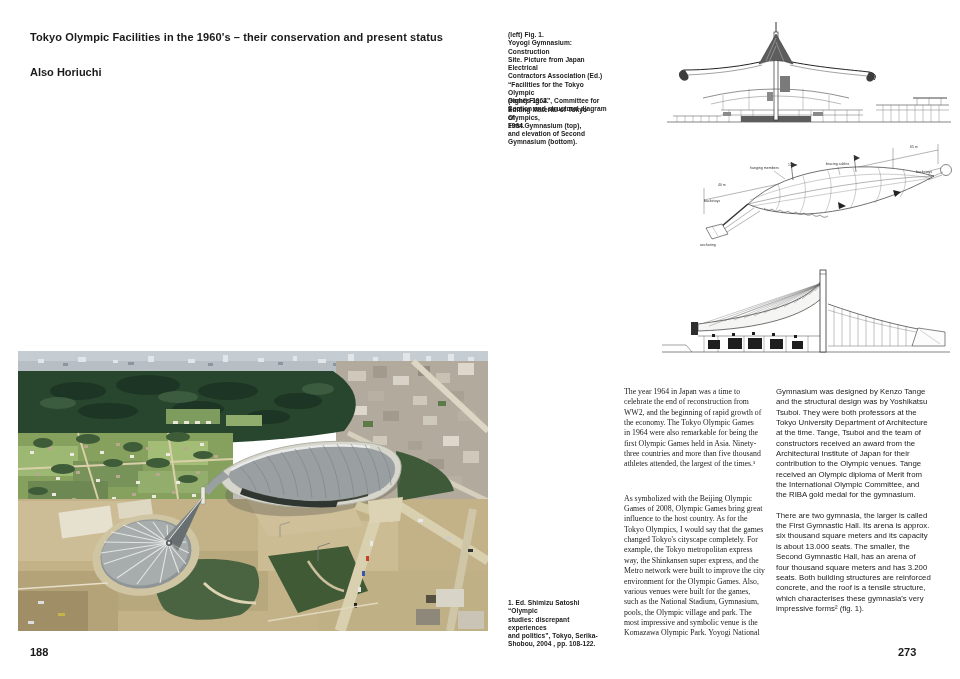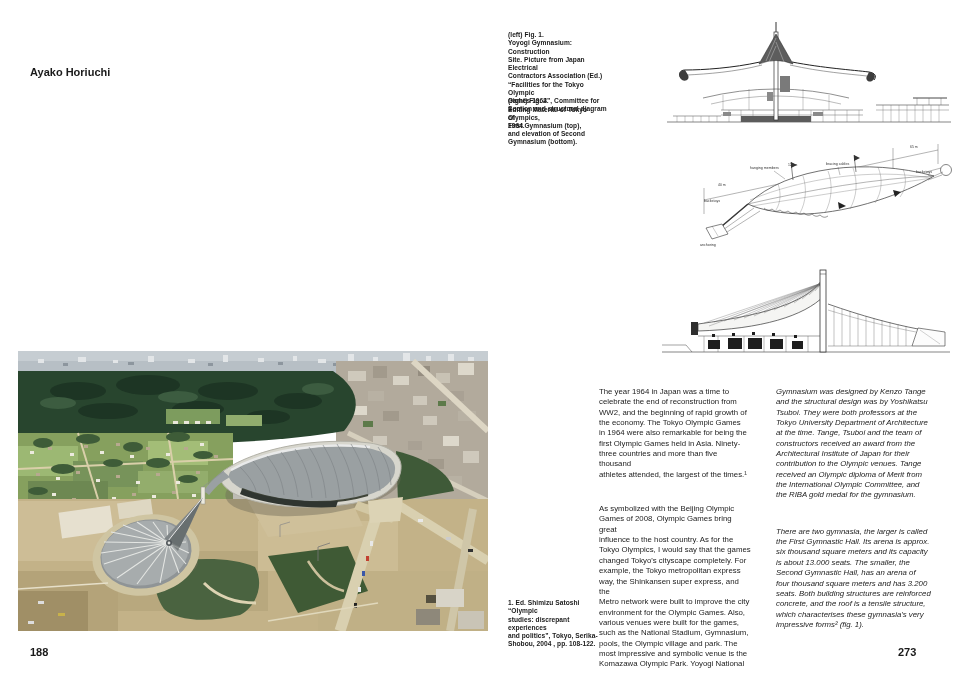--- a/index.html
+++ b/index.html
@@ -13,22 +13,23 @@
   .bodytxt{font-size:7.8px;line-height:10.35px;white-space:pre-line;color:#222;}
   svg{display:block;}
   .dlabel{font-size:3.6px;fill:#333;font-family:"Liberation Sans",sans-serif;}
   .ddim{font-size:3.4px;fill:#333;font-family:"Liberation Sans",sans-serif;}
 </style>
 </head>
 <body>
 
 <div class="spread">
 
-
-  <div class="abs author" style="left:30px;top:66px;">Ayako Horiuchi</div>
+  <div class="abs title" style="left:30px;top:31px;width:470px;">Tokyo Olympic Facilities in the 1960's – their conservation and present status</div>
+
+  <div class="abs author" style="left:30px;top:66px;">Also Horiuchi</div>
 
   <svg class="abs" style="left:18px;top:351px;" width="470" height="280" viewBox="0 0 470 280" preserveAspectRatio="none">
 
     <rect x="0" y="0" width="470" height="26" fill="#b7bfc5"></rect>
     <rect x="0" y="0" width="470" height="10" fill="#c6cdd2"></rect>
     <g fill="#e3e6e8">
       <rect x="20" y="8" width="6" height="4"></rect>
         <rect x="60" y="6" width="8" height="5"></rect>
       <rect x="95" y="9" width="5" height="3"></rect>
         <rect x="130" y="5" width="6" height="6"></rect>
@@ -463,21 +464,21 @@
       <line x1="230" y1="68" x2="230" y2="94"></line>
         <line x1="238" y1="70" x2="238" y2="94"></line>
       <line x1="246" y1="72" x2="246" y2="94"></line>
         <line x1="254" y1="74" x2="254" y2="94"></line>
     </g>
     <line x1="176" y1="94" x2="260" y2="94" stroke="#444" stroke-width="0.4"></line>
     <polygon points="266,76 293,80 293,94 260,94" fill="#fcfcfc" stroke="#333" stroke-width="0.6"></polygon>
     <line x1="268" y1="78" x2="288" y2="92" stroke="#666" stroke-width="0.3"></line>
   </svg>
 
-  <div class="abs" style="left:599px;top:387px;width:152px;">
+  <div class="abs" style="left:624px;top:387px;width:152px;font-family:Liberation Serif, serif;">
     <div class="bodytxt">The year 1964 in Japan was a time to
 celebrate the end of reconstruction from
 WW2, and the beginning of rapid growth of
 the economy. The Tokyo Olympic Games
 in 1964 were also remarkable for being the
 first Olympic Games held in Asia. Ninety-
 three countries and more than five thousand
 athletes attended, the largest of the times.¹</div>
     <div class="bodytxt" style="margin-top:24px;">As symbolized with the Beijing Olympic
 Games of 2008, Olympic Games bring great
@@ -487,33 +488,33 @@
 example, the Tokyo metropolitan express
 way, the Shinkansen super express, and the
 Metro network were built to improve the city
 environment for the Olympic Games. Also,
 various venues were built for the games,
 such as the National Stadium, Gymnasium,
 pools, the Olympic village and park. The
 most impressive and symbolic venue is the
 Komazawa Olympic Park. Yoyogi National</div>
   </div>
-  <div class="abs" style="left:776px;top:387px;width:164px;font-style:italic;">
+  <div class="abs" style="left:776px;top:387px;width:164px;">
     <div class="bodytxt">Gymnasium was designed by Kenzo Tange
 and the structural design was by Yoshikatsu
 Tsuboi. They were both professors at the
 Tokyo University Department of Architecture
 at the time. Tange, Tsuboi and the team of
 constructors received an award from the
 Architectural Institute of Japan for their
 contribution to the Olympic venues. Tange
 received an Olympic diploma of Merit from
 the International Olympic Committee, and
 the RIBA gold medal for the gymnasium.</div>
-    <div class="bodytxt" style="margin-top:26px;">There are two gymnasia, the larger is called
+    <div class="bodytxt" style="margin-top:10px;">There are two gymnasia, the larger is called
 the First Gymnastic Hall. Its arena is approx.
 six thousand square meters and its capacity
 is about 13.000 seats. The smaller, the
 Second Gymnastic Hall, has an arena of
 four thousand square meters and has 3.200
 seats. Both building structures are reinforced
 concrete, and the roof is a tensile structure,
 which characterises these gymnasia's very
 impressive forms² (fig. 1).</div>
   </div>

